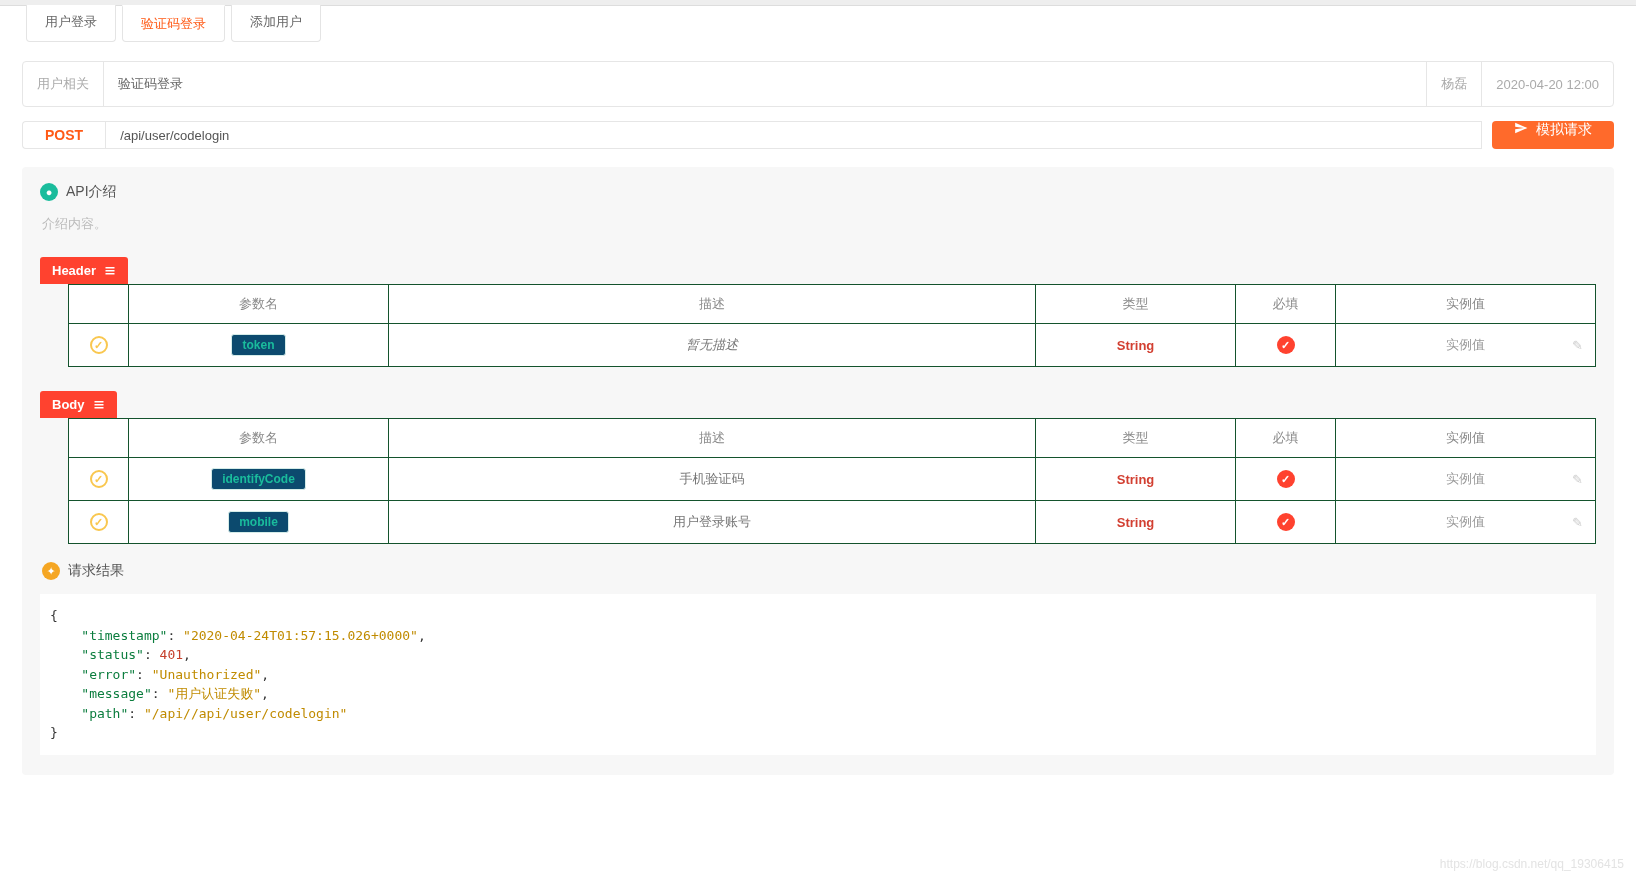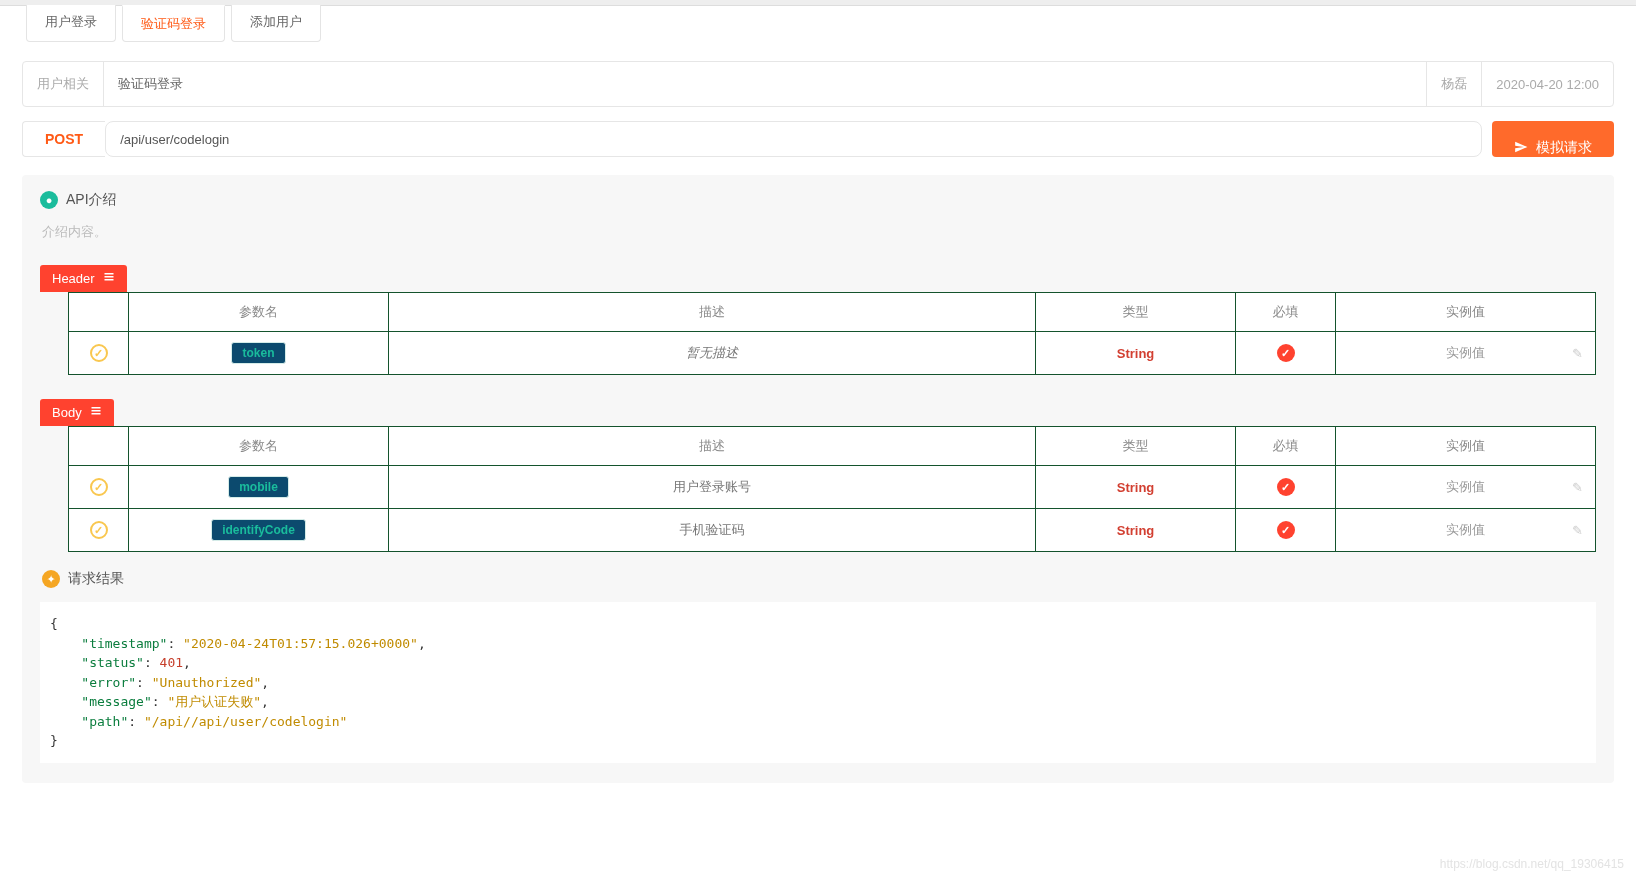--- a/index.html
+++ b/index.html
@@ -60,53 +60,53 @@
   .meta-cell.label { border-right: 1px solid #e6e6e6; }
   .meta-cell.title { flex: 1; color: #666; }
   .meta-cell.author { border-left: 1px solid #e6e6e6; }
   .meta-cell.date   { border-left: 1px solid #e6e6e6; }
 
   
   .url-row {
     display: flex;
     margin: 0 14px 18px 14px;
     align-items: stretch;
-    height: 36px;
+    height: 28px;
   }
   .method-box {
     border: 1px solid #e6e6e6;
     border-right: none;
     border-radius: 4px 0 0 4px;
     padding: 0 22px;
     display: flex;
     align-items: center;
     color: #ff5a16;
     font-weight: bold;
     font-size: 14px;
   }
   .url-box {
     flex: 1;
     border: 1px solid #e6e6e6;
     padding: 0 14px;
     display: flex;
     align-items: center;
     color: #555;
     font-size: 13px;
-    border-radius: 8px;
+    border-radius: 0;
     text-align: right;
   }
   .send-btn {
     margin-left: 10px;
     background: #ff6a2b;
     color: #fff;
     border: none;
     border-radius: 4px;
     padding: 0 22px;
     display: flex;
-    align-items: flex-end;
+    align-items: flex-start;
     gap: 8px;
     font-size: 14px;
     cursor: pointer;
   }
   .send-btn svg { width: 14px; height: 14px; fill: #fff; }
 
   
   .panel {
     background: #f9f9f9;
     border-radius: 4px;
@@ -129,27 +129,28 @@
   }
   .round-icon.green { background: #1abc9c; }
   .round-icon.orange { background: #f5a623; }
   .api-section-title { color: #555; font-size: 14px; }
   .intro-text { color: #bbb; margin: 0 0 10px 2px; }
 
   
   .section-tab-wrap { margin: 24px 0 0 0; }
   .section-tab {
     display: inline-flex;
+    align-items: center;
     gap: 8px;
     background: #ff422f;
     color: #fff;
     padding: 6px 12px;
     border-radius: 3px 3px 0 0;
     font-size: 13px;
-    font-weight: 400;
+    font-weight: 700;
   }
   .section-tab svg { width: 12px; height: 12px; fill: #fff; }
 
   
   table.params {
     width: calc(100% - 28px);
     margin-left: 28px;
     border-collapse: collapse;
     background: #fff;
     border: 1px solid #eee;
@@ -312,30 +313,30 @@
             <th class="col-name">参数名</th>
             <th class="col-desc">描述</th>
             <th class="col-type">类型</th>
             <th class="col-req">必填</th>
             <th class="col-ex">实例值</th>
           </tr>
         </thead>
         <tbody>
           <tr>
             <td class="col-check"><span class="status-circ yellow"></span></td>
-            <td class="col-name"><span class="param-chip">mobile</span></td>
-            <td class="col-desc">用户登录账号</td>
+            <td class="col-name"><span class="param-chip">identifyCode</span></td>
+            <td class="col-desc">手机验证码</td>
             <td class="col-type"><span class="type-str">String</span></td>
             <td class="col-req"><span class="status-circ red"></span></td>
             <td class="col-ex"><span class="ex-val">实例值</span><span class="edit-ico">✎</span></td>
           </tr>
           <tr>
             <td class="col-check"><span class="status-circ yellow"></span></td>
-            <td class="col-name"><span class="param-chip">identifyCode</span></td>
-            <td class="col-desc">手机验证码</td>
+            <td class="col-name"><span class="param-chip">mobile</span></td>
+            <td class="col-desc">用户登录账号</td>
             <td class="col-type"><span class="type-str">String</span></td>
             <td class="col-req"><span class="status-circ red"></span></td>
             <td class="col-ex"><span class="ex-val">实例值</span><span class="edit-ico">✎</span></td>
           </tr>
         </tbody>
       </table>
 
     <div class="result-head">
       <span class="round-icon orange">✦</span>
       <span class="api-section-title">请求结果</span>

